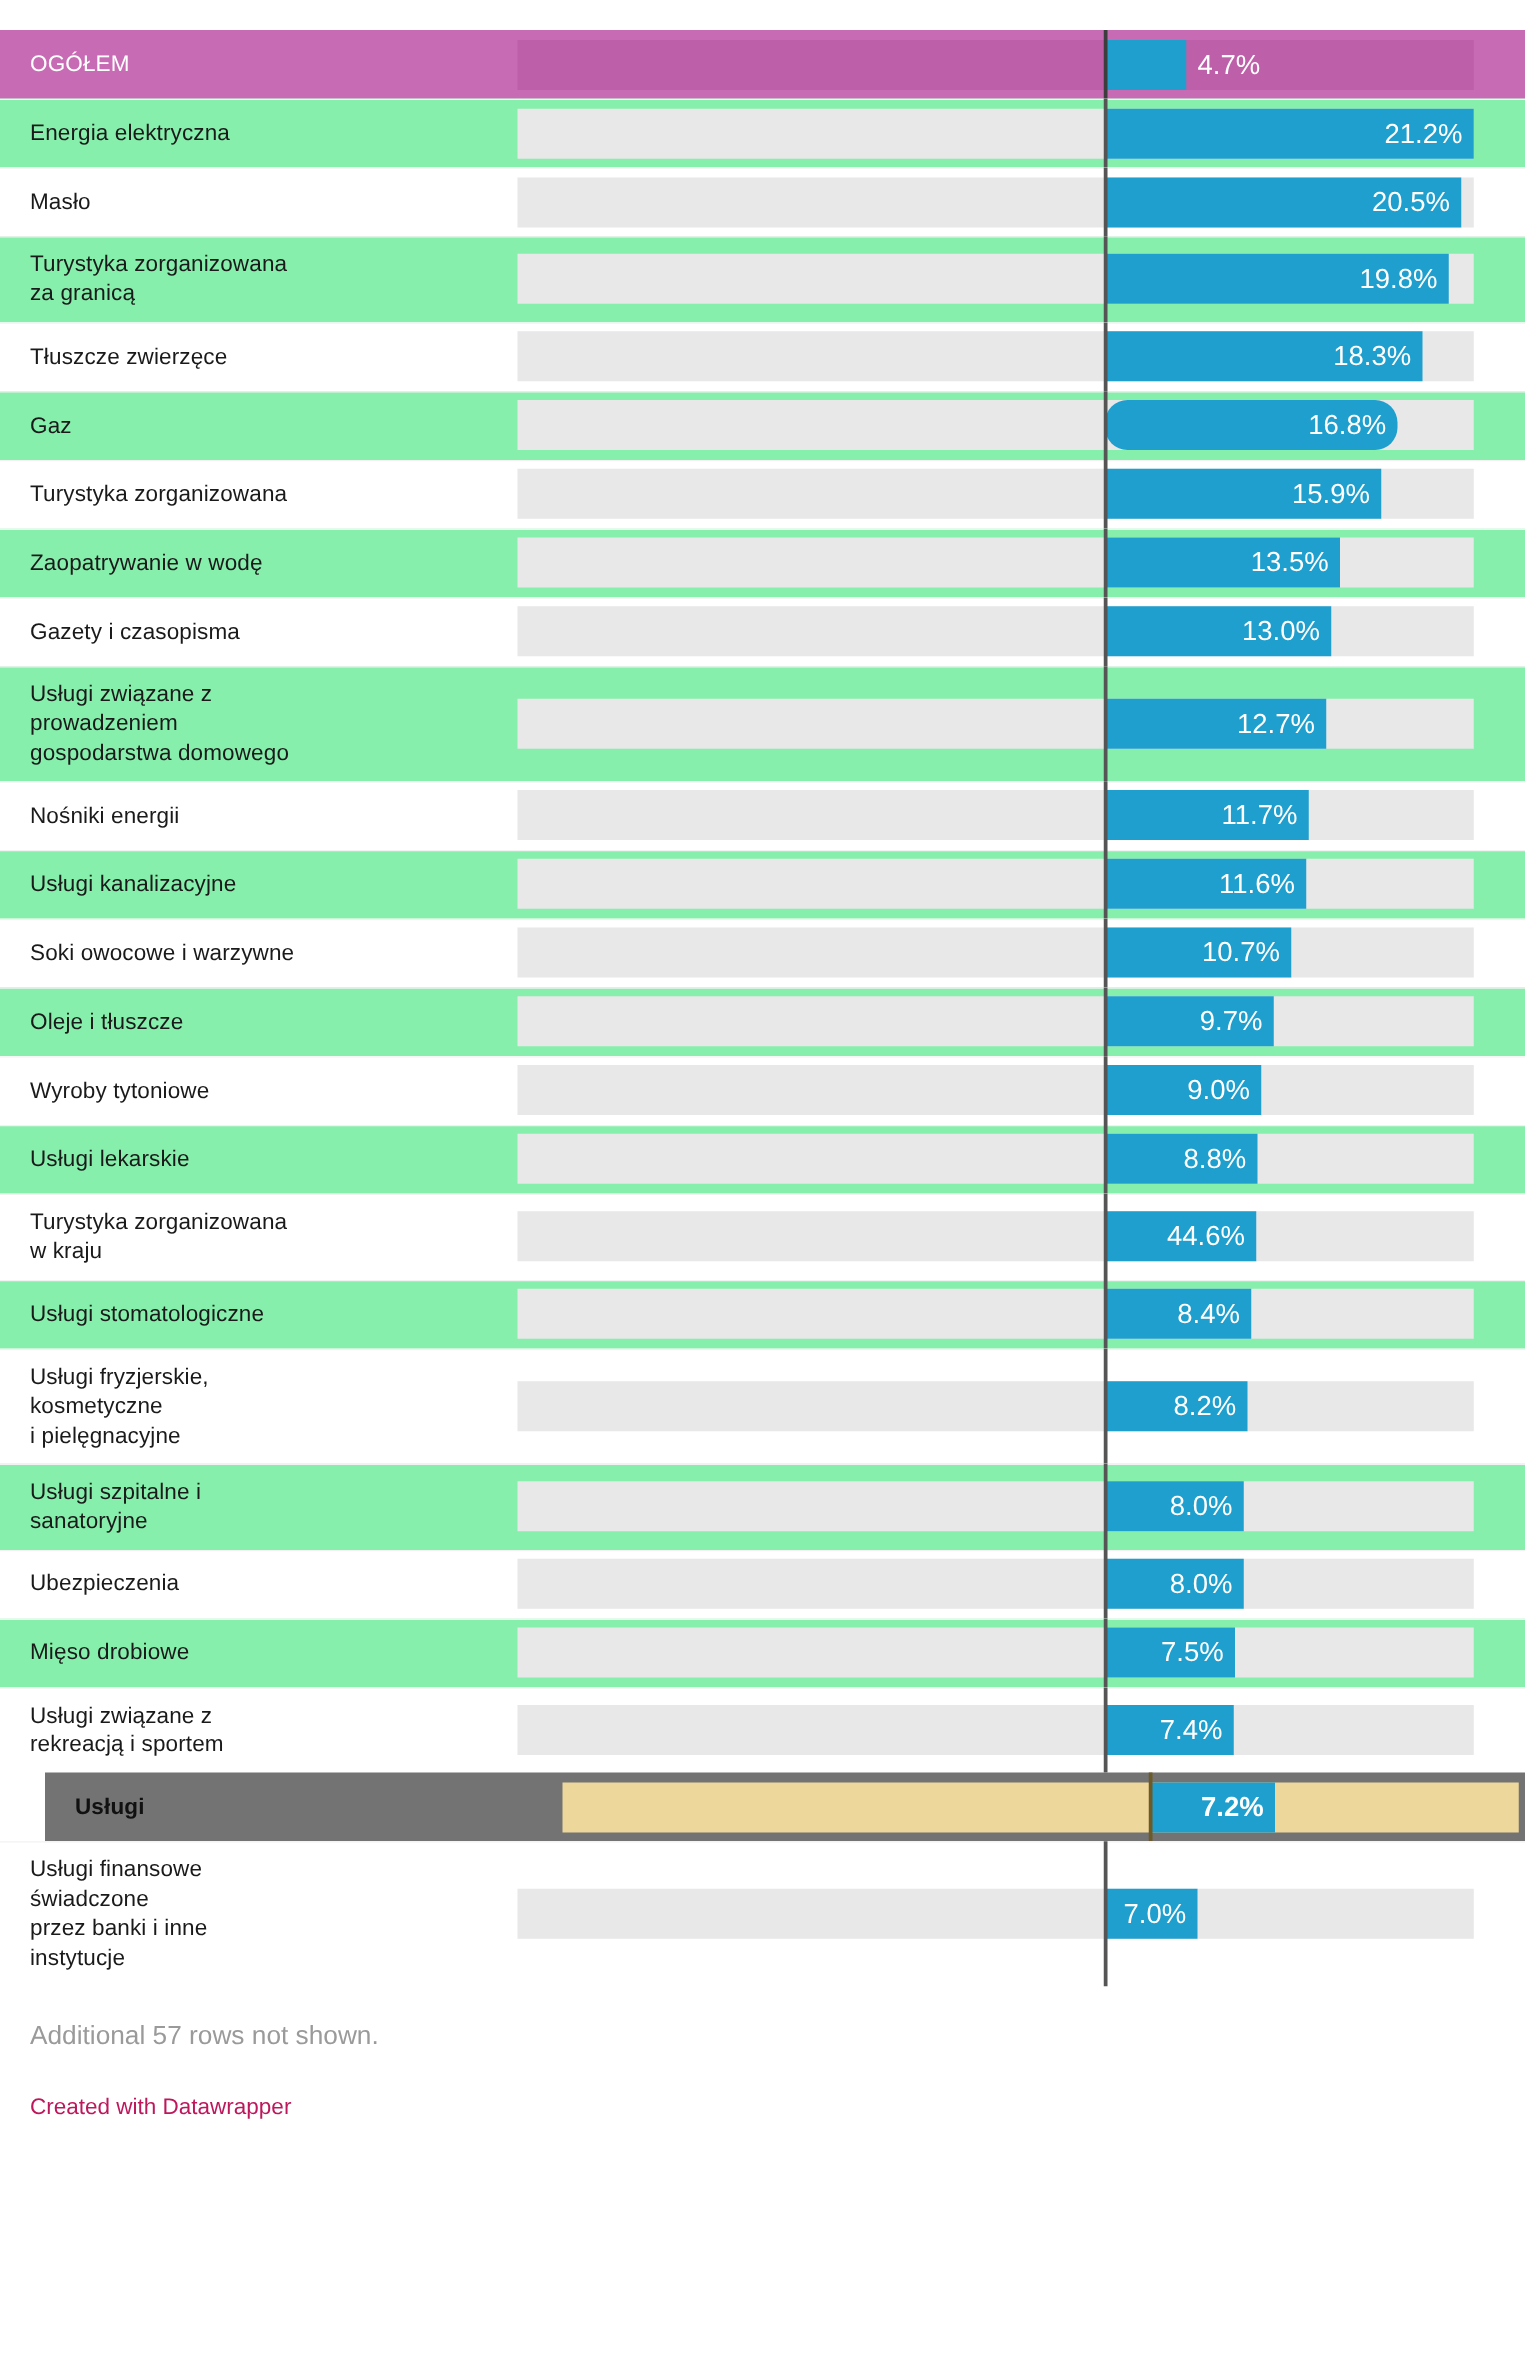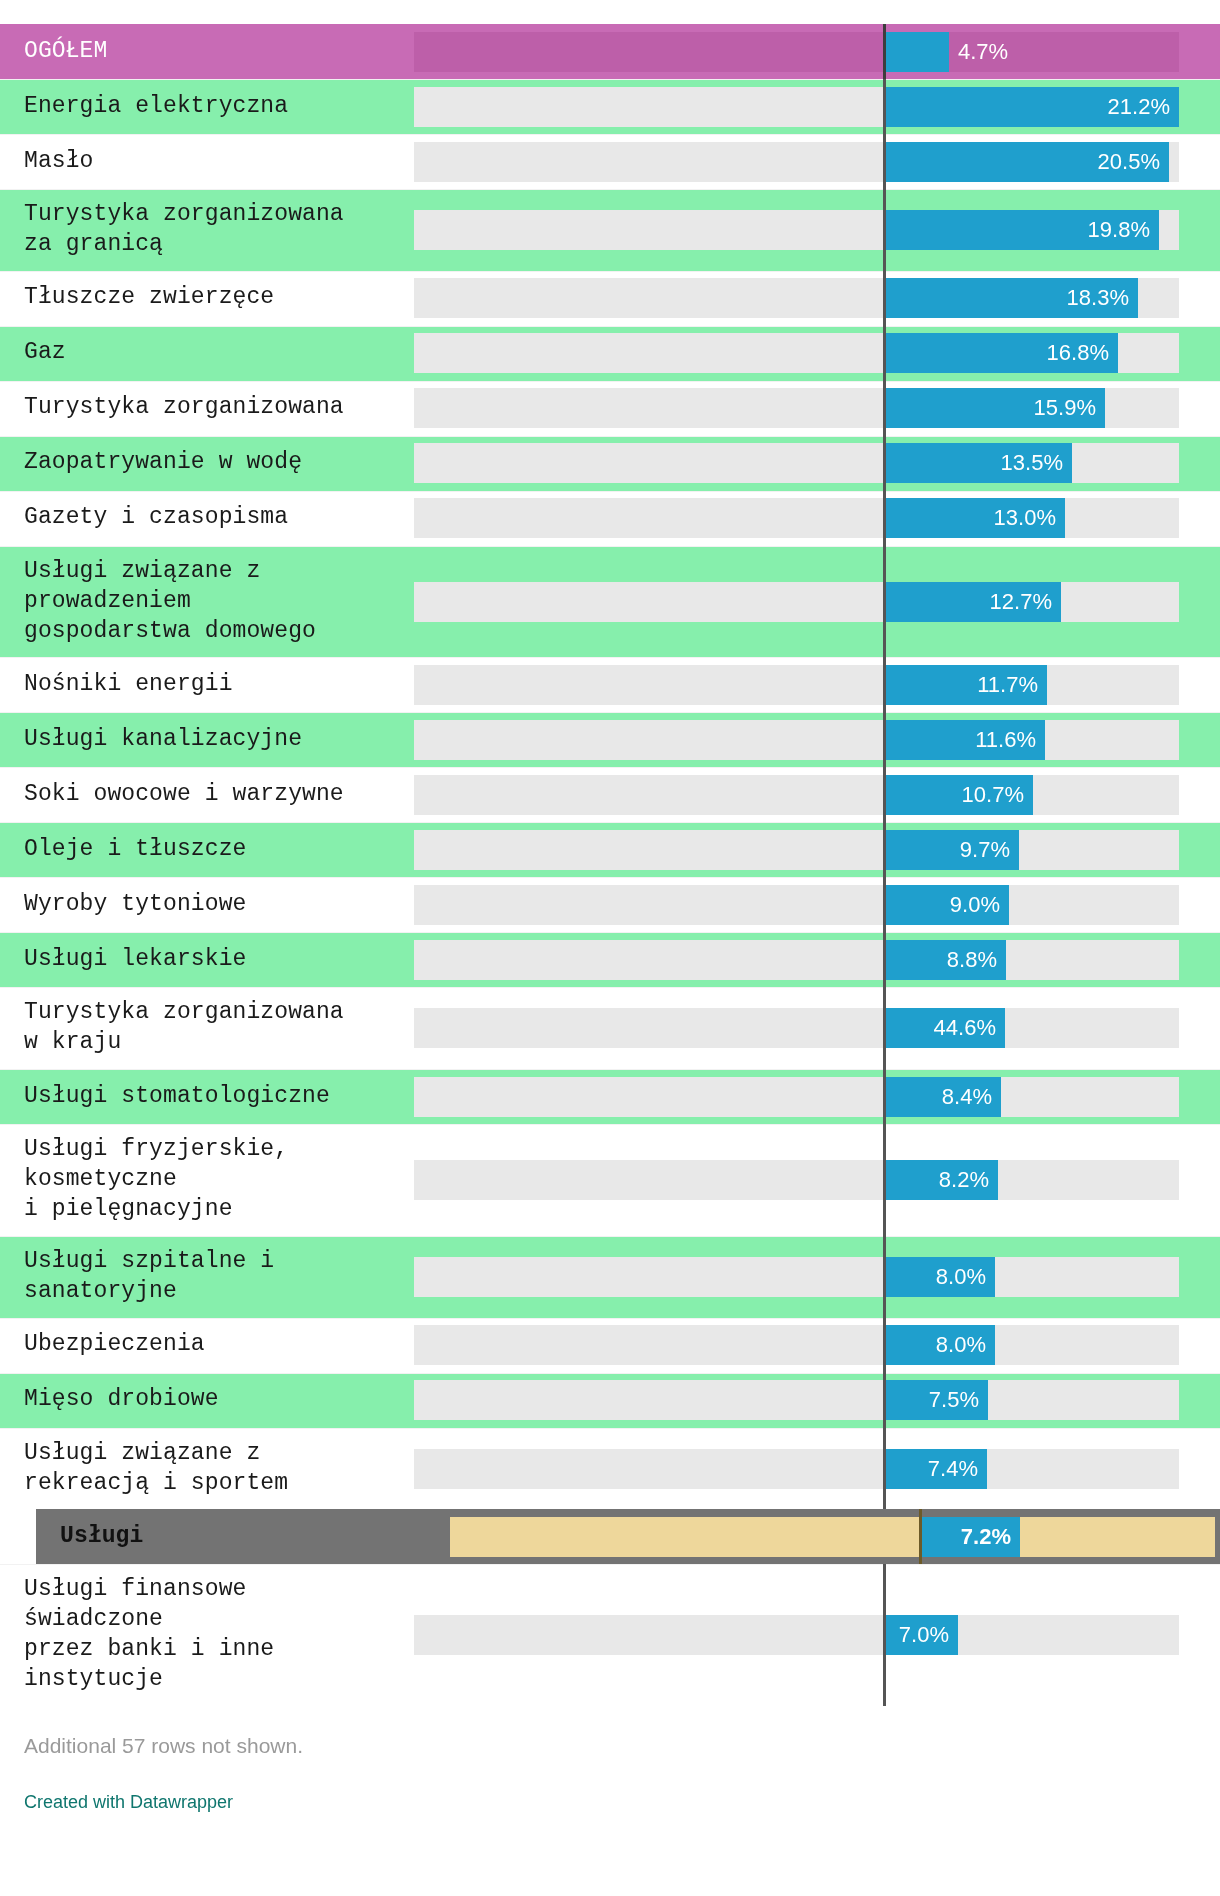--- a/index.html
+++ b/index.html
@@ -43,25 +43,24 @@
     background: #f2f2f2;
   }
   .row.hl-pink .row-sep,
   .row.hl-amber .row-sep { background: transparent; }
 
   .label {
     flex: 0 0 414px;
     width: 414px;
     box-sizing: border-box;
     padding: 11px 14px 11px 24px;
-    font-size: 23px;
+    font-size: 18px;
     line-height: 1.30;
     color: #1a1a1a;
     letter-spacing: 0.1px;
-    font-family: Liberation Mono, monospace;
   }
   .row.hl-pink .label { color: #ffffff; }
   .row.hl-amber .label { font-weight: bold; color: #111111; }
 
   .barcell {
     position: relative;
     flex: 1 1 auto;
     align-self: stretch;
     min-height: 55px;
   }
@@ -121,21 +120,21 @@
   .footer {
     padding: 28px 0 0 24px;
   }
   .footnote {
     font-size: 21px;
     color: #9a9a9a;
     padding-bottom: 34px;
   }
   .credit {
     font-size: 18px;
-    color: #0f766e;
+    color: #be185d;
   }
 </style>
 </head>
 <body>
 
 <div id="chart">
   <div class="rows" id="rows">
       <div class="row hl-pink">
         <div class="row-sep"></div>
         <div class="label"><span>OGÓŁEM</span></div>
@@ -189,21 +188,21 @@
             <span class="val">18.3%</span>
           </div>
           <div class="zeroline"></div>
         </div>
       </div>
       <div class="row alt">
         <div class="row-sep"></div>
         <div class="label"><span>Gaz</span></div>
         <div class="barcell">
           <div class="track"></div>
-          <div class="bar" style="width: 234px;">
+          <div class="bar" style="width: 234px; border-radius: 18px;">
             <span class="val">16.8%</span>
           </div>
           <div class="zeroline"></div>
         </div>
       </div>
       <div class="row">
         <div class="row-sep"></div>
         <div class="label"><span>Turystyka zorganizowana</span></div>
         <div class="barcell">
           <div class="track"></div>

